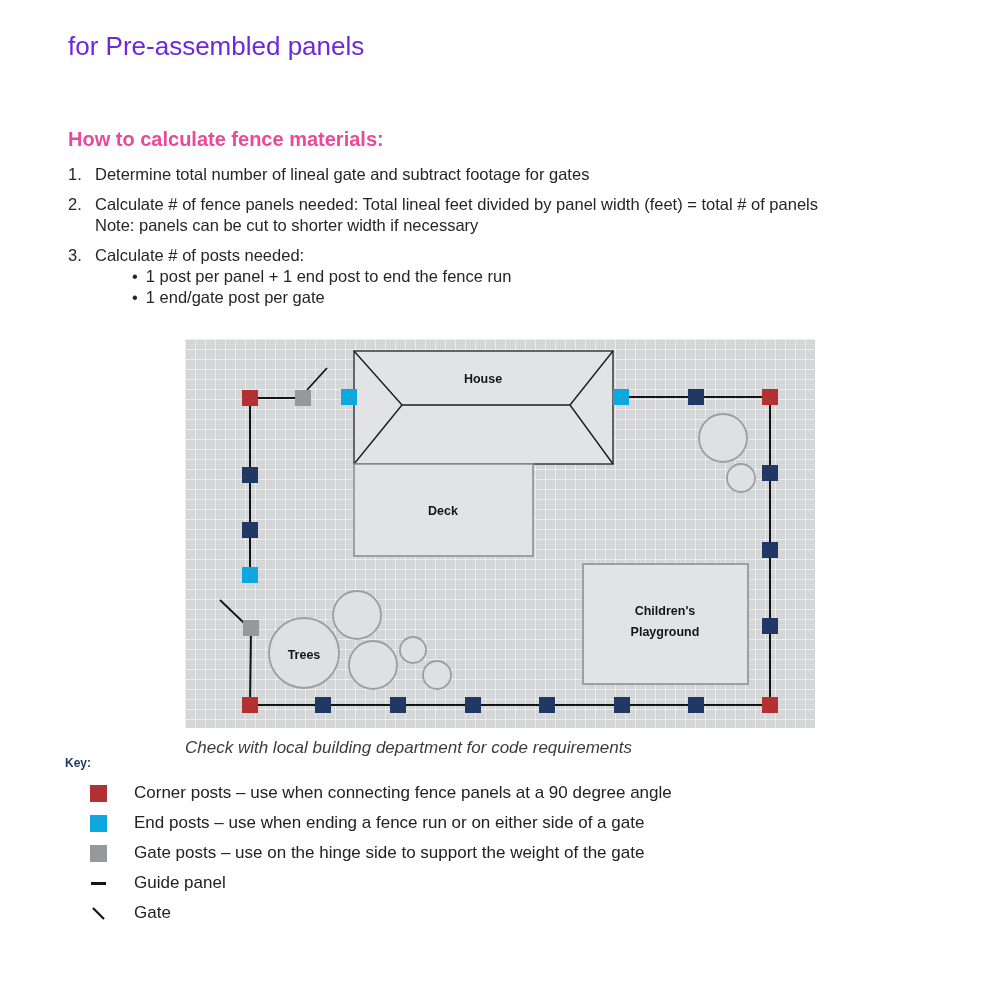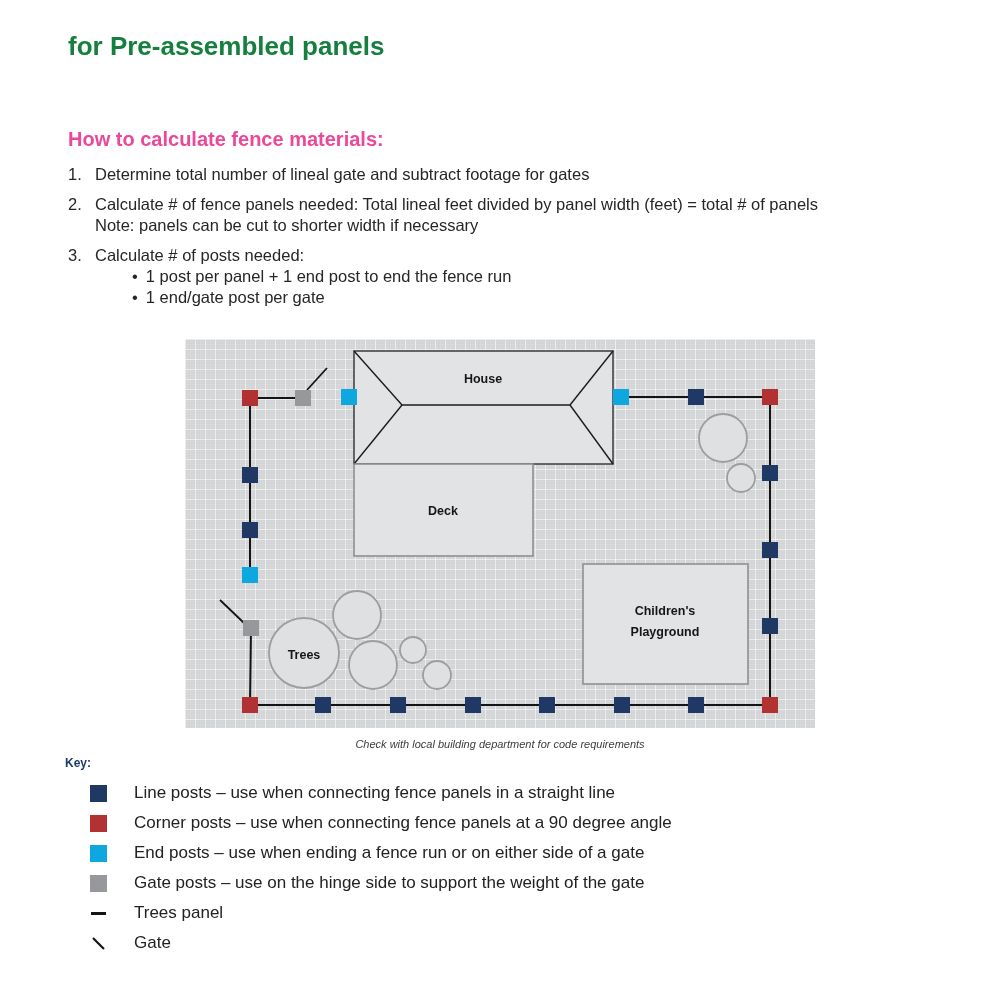--- a/index.html
+++ b/index.html
@@ -3,21 +3,21 @@
 <meta charset="utf-8">
 <style>
   * { box-sizing: border-box; margin: 0; padding: 0; }
   html, body { background: #ffffff; }
   body { font-family: "Liberation Sans", sans-serif; color: #2a2a2a; }
   .page { position: relative; width: 1000px; height: 1000px; background: #fff; overflow: hidden; }
 
   
   .header { position: absolute; left: 68px; top: 30px; }
   .title { font-size: 26px; font-weight: bold; color: #1e3a68; line-height: 33px; letter-spacing: 0; }
-  .subtitle { font-size: 26px; font-weight: bold; color: #15803d; line-height: 33px; }
+  .subtitle { font-size: 26px; font-weight: normal; color: #6d28d9; line-height: 33px; }
 
   
   .instructions { position: absolute; left: 68px; top: 128px; width: 905px; }
   .instructions h3 { font-size: 20px; font-weight: bold; color: #ec4899; margin-bottom: 13px; }
   .item { display: flex; margin-bottom: 9px; font-size: 16.5px; line-height: 21px; color: #262626; }
   .item .num { width: 27px; flex: 0 0 27px; }
   .item .body { flex: 1; }
   .bullet-line { padding-left: 37px; }
   .bullet-dot { display: inline-block; margin-right: 8px; }
 
@@ -34,21 +34,21 @@
   }
   .diagram svg { display: block; }
   .bldg { fill: #e2e3e4; stroke: #454545; stroke-width: 1.6; }
   .roof { stroke: #1c1c1c; stroke-width: 1.4; }
   .pad  { fill: #e2e3e4; stroke: #8e9092; stroke-width: 1.6; }
   .veg  { fill: #dfe0e1; stroke: #9c9ea0; stroke-width: 1.8; }
   .plan-label { font-family: "Liberation Sans", sans-serif; font-size: 12.5px; font-weight: bold; fill: #161616; text-anchor: middle; }
 
   .caption {
     position: absolute; left: 185px; top: 738px; width: 630px;
-    text-align: center; font-style: italic; font-size: 11px; color: #3c3c3c;
+    font-style: italic; font-size: 17px; color: #3c3c3c;
   }
 
   
   .key { position: absolute; left: 65px; top: 756px; }
   .key h4 { font-size: 12px; font-weight: bold; color: #1e3a68; margin-bottom: 14px; }
   .key-row { display: flex; align-items: center; height: 18px; margin-bottom: 12px; font-size: 17px; color: #222; }
   .swatch { width: 17px; height: 17px; margin-left: 25px; margin-right: 27px; flex: 0 0 17px; }
   .swatch.shape { background: transparent; display: flex; align-items: center; justify-content: center; }
   .panel-dash { width: 15px; height: 3px; background: #141414; }
 </style>
@@ -166,40 +166,36 @@
         </g>
     </svg>
   </div>
 
   <div class="caption">Check with local building department for code requirements</div>
 
   <div class="key">
     <h4>Key:</h4>
 
     <div class="key-row">
-      <span class="swatch" style="background: rgb(31, 56, 100);"></span>
-      <span>Line posts – use when connecting fence panels in a straight line</span>
-    </div>
-    <div class="key-row">
       <span class="swatch" style="background: rgb(178, 50, 51);"></span>
       <span>Corner posts – use when connecting fence panels at a 90 degree angle</span>
     </div>
     <div class="key-row">
       <span class="swatch" style="background: rgb(14, 167, 224);"></span>
       <span>End posts – use when ending a fence run or on either side of a gate</span>
     </div>
     <div class="key-row">
       <span class="swatch" style="background: rgb(150, 152, 155);"></span>
       <span>Gate posts – use on the hinge side to support the weight of the gate</span>
     </div>
     <div class="key-row">
       <span class="swatch shape">
           <span class="panel-dash"></span>
         </span>
-      <span>Trees panel</span>
+      <span>Guide panel</span>
     </div>
     <div class="key-row">
       <span class="swatch shape">
         <svg width="17" height="17">
           <line x1="3" y1="3" x2="14" y2="14" stroke="#141414" stroke-width="2.2"></line>
         </svg>
       </span>
       <span>Gate</span>
     </div>
   </div>

